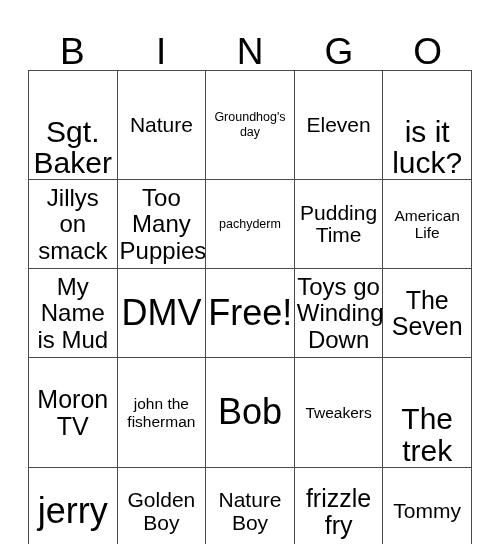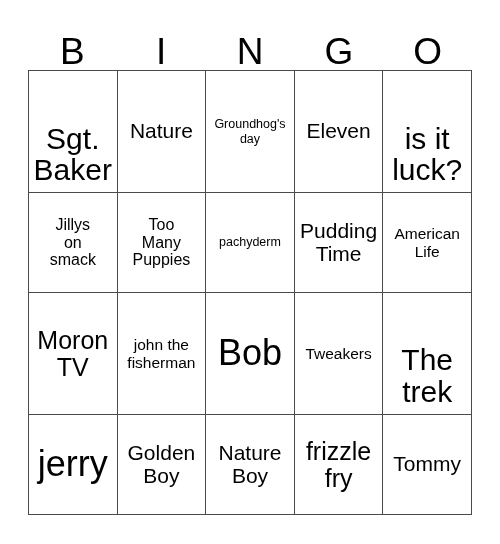--- a/index.html
+++ b/index.html
@@ -66,21 +66,21 @@
   }
   .cell-text {
     display: block;
     line-height: 1.04;
     white-space: pre-line;
   }
 
   
   .sz-xs  { font-size: 12.5px; line-height: 1.18; }
   .sz-s   { font-size: 15.5px; line-height: 1.12; }
-  .sz-m   { font-size: 16px; line-height: 1.10; }
+  .sz-m   { font-size: 24px; line-height: 1.10; }
   .sz-ml  { font-size: 21px;   line-height: 1.08; }
   .sz-l   { font-size: 25px;   line-height: 1.06; }
   .sz-xl  { font-size: 30px;   line-height: 1.04; margin-top: 44px; }
   .sz-xxl { font-size: 36px;   line-height: 1.02; }
 </style>
 </head>
 <body>
 
 <div class="card">
 
@@ -131,20 +131,42 @@
           <span class="cell-text sz-ml">Pudding
 Time</span>
         </div>
         <div class="cell">
           <span class="cell-text sz-s">American
 Life</span>
         </div>
       </div>
       <div class="grid-row">
         <div class="cell">
+          <span class="cell-text sz-m">My
+Name
+is Mud</span>
+        </div>
+        <div class="cell">
+          <span class="cell-text sz-xxl">DMV</span>
+        </div>
+        <div class="cell">
+          <span class="cell-text sz-xxl">Free!</span>
+        </div>
+        <div class="cell">
+          <span class="cell-text sz-m">Toys go
+Winding
+Down</span>
+        </div>
+        <div class="cell">
+          <span class="cell-text sz-l">The
+Seven</span>
+        </div>
+      </div>
+      <div class="grid-row">
+        <div class="cell">
           <span class="cell-text sz-l">Moron
 TV</span>
         </div>
         <div class="cell">
           <span class="cell-text sz-s">john the
 fisherman</span>
         </div>
         <div class="cell">
           <span class="cell-text sz-xxl">Bob</span>
         </div>

